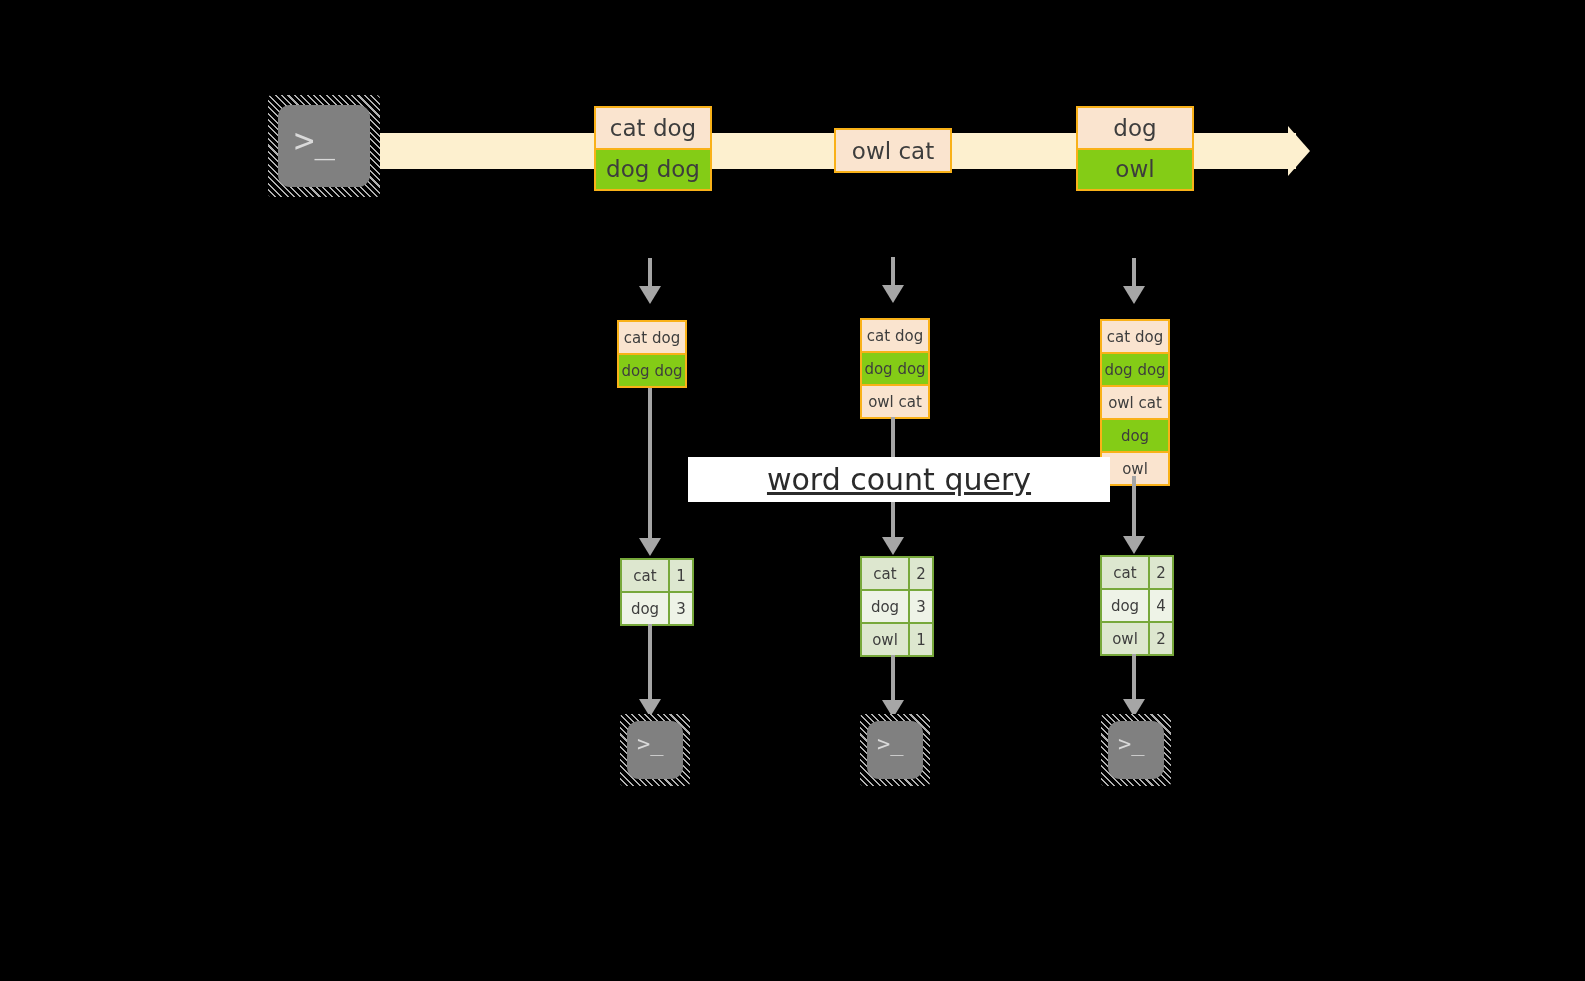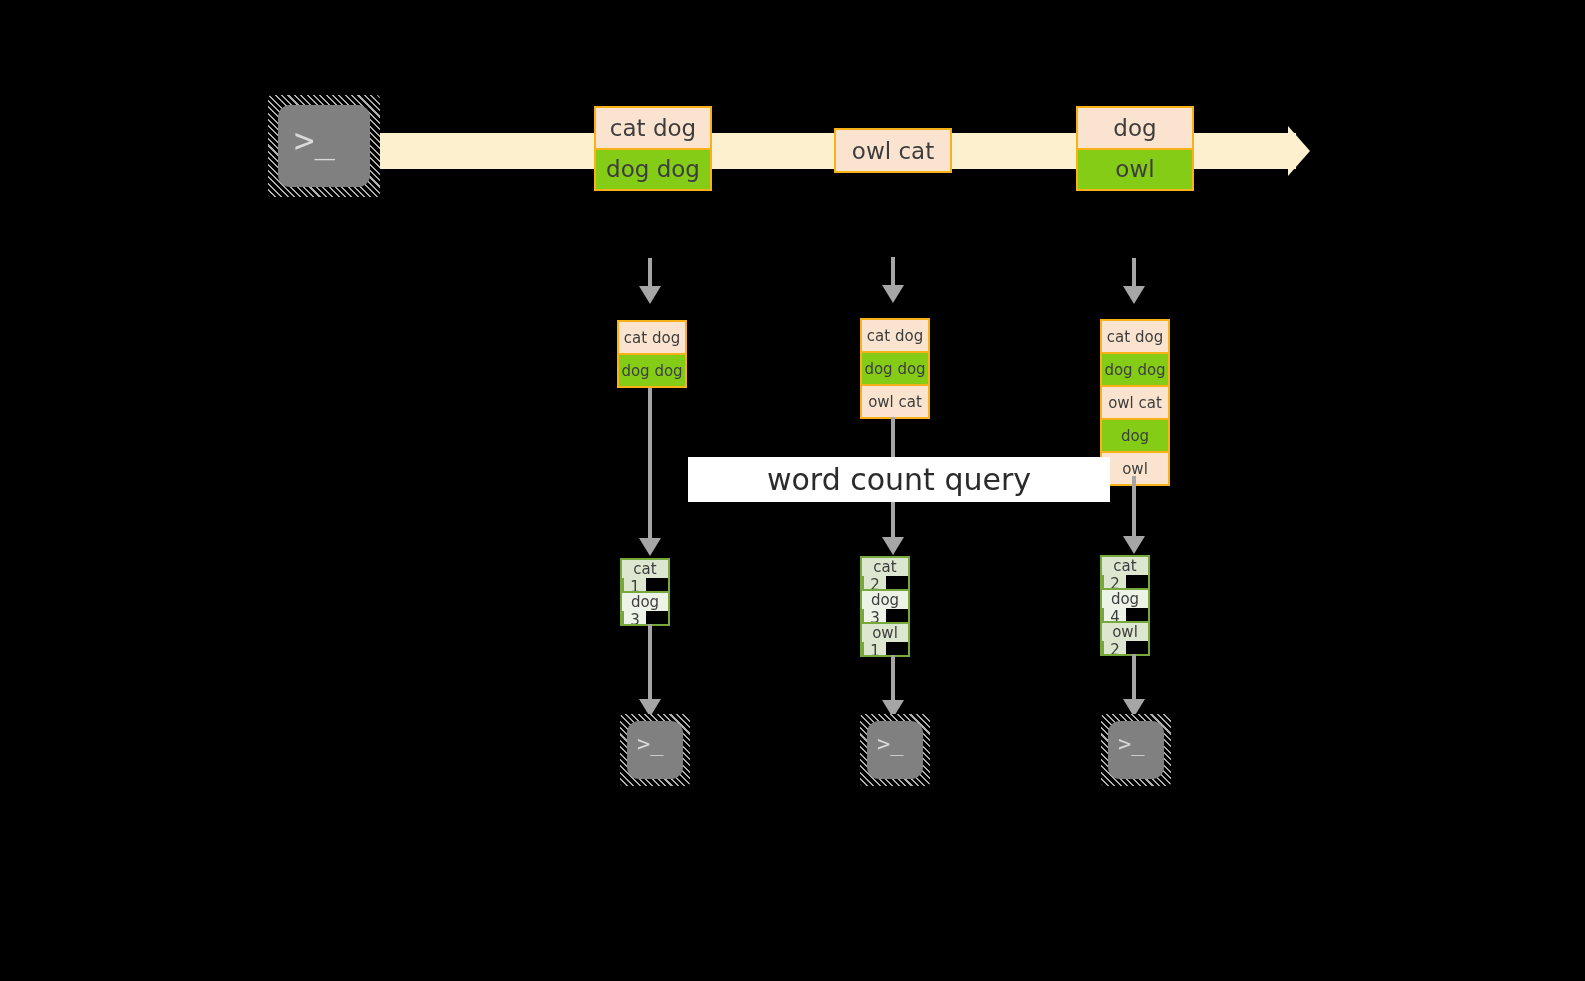--- a/index.html
+++ b/index.html
@@ -89,21 +89,20 @@
     position: absolute;
     box-sizing: border-box;
     border: 2.5px solid #77a83b;
     display: flex;
     flex-direction: column;
     overflow: hidden;
   }
   .gtable .grow {
     display: flex;
     height: 31px;
-    flex-direction: column;
   }
   .gtable .grow + .grow { border-top: 2.5px solid #77a83b; }
   .gtable .grow.dark  .gcell { background: #dde7cf; }
   .gtable .grow.light .gcell { background: #eef3e7; }
   .gtable .gcell {
     display: flex;
     align-items: center;
     justify-content: center;
     color: #3d3d3d;
     font-size: 15px;
@@ -131,20 +130,21 @@
   
   .query-label {
     position: absolute;
     background: #ffffff;
     display: flex;
     align-items: center;
     justify-content: center;
     color: #2b2b2b;
     font-size: 30px;
     white-space: nowrap;
+    text-decoration: underline;
   }
 </style>
 </head>
 <body>
 
 <div id="canvas">
 
   <div class="stream-shaft" style="left:368px; top:133px; width:928px; height:36px;"></div>
   <div class="stream-head" style="left:1288px; top:126px;"></div>
 

